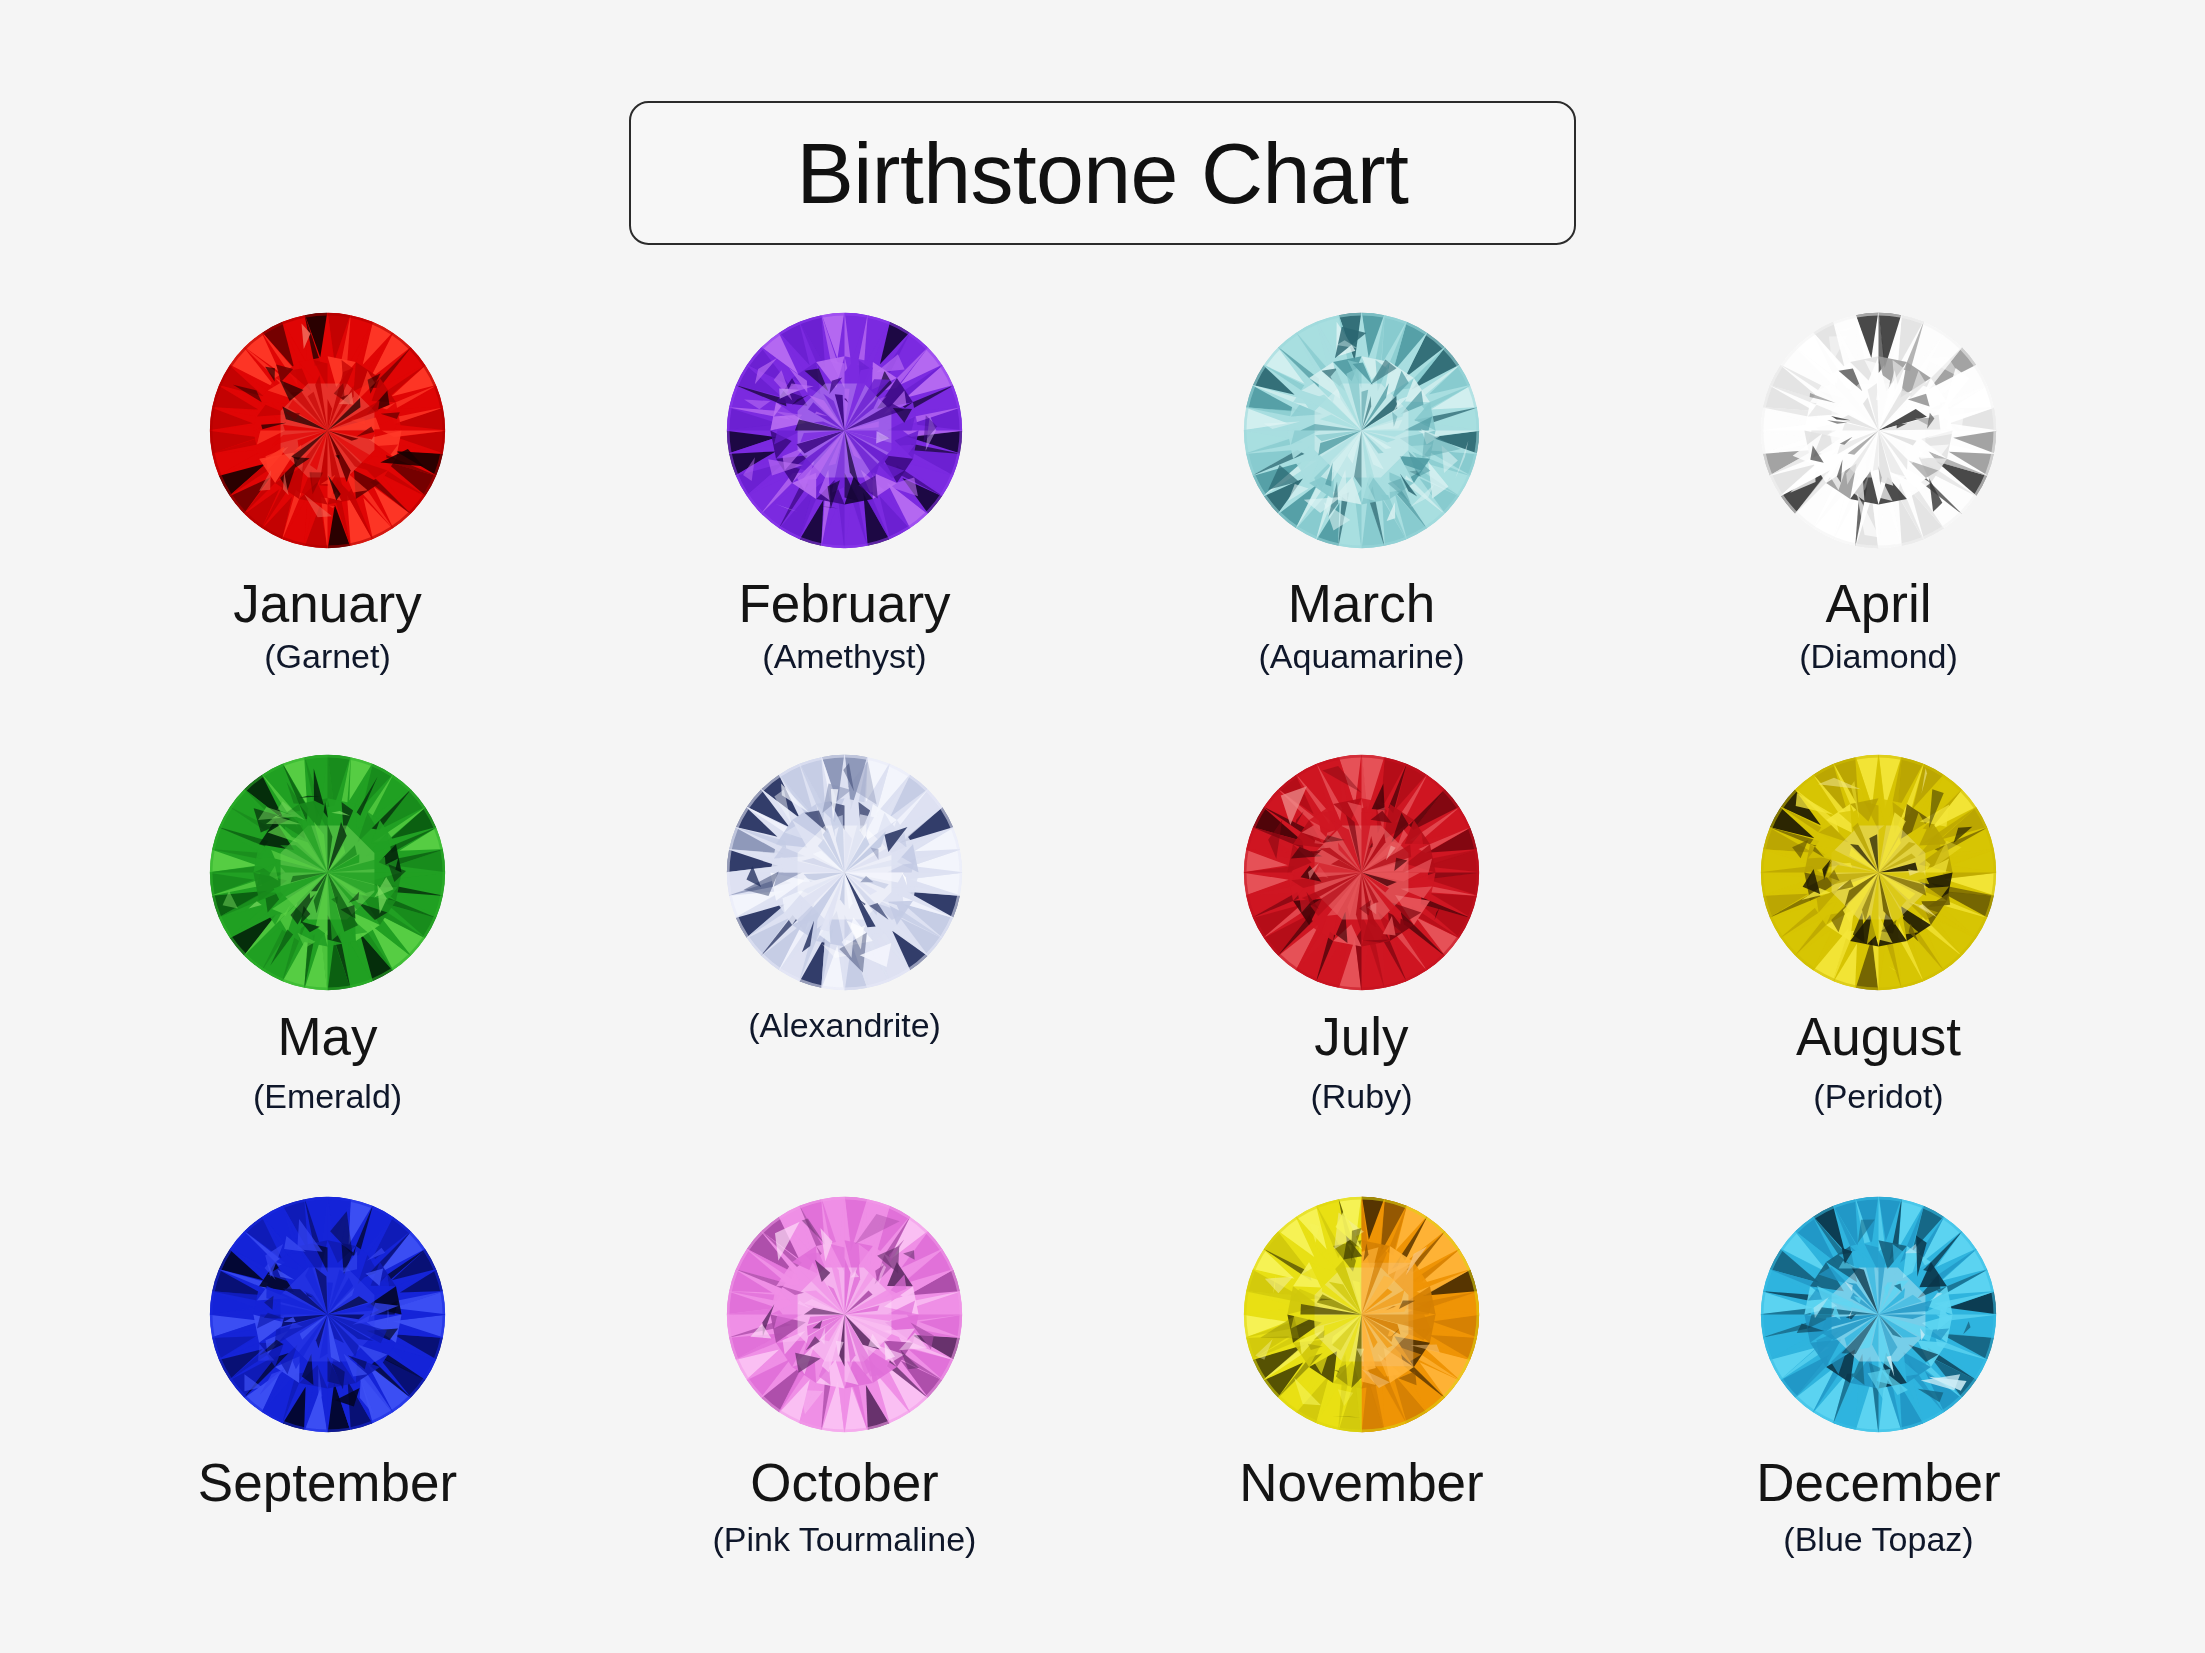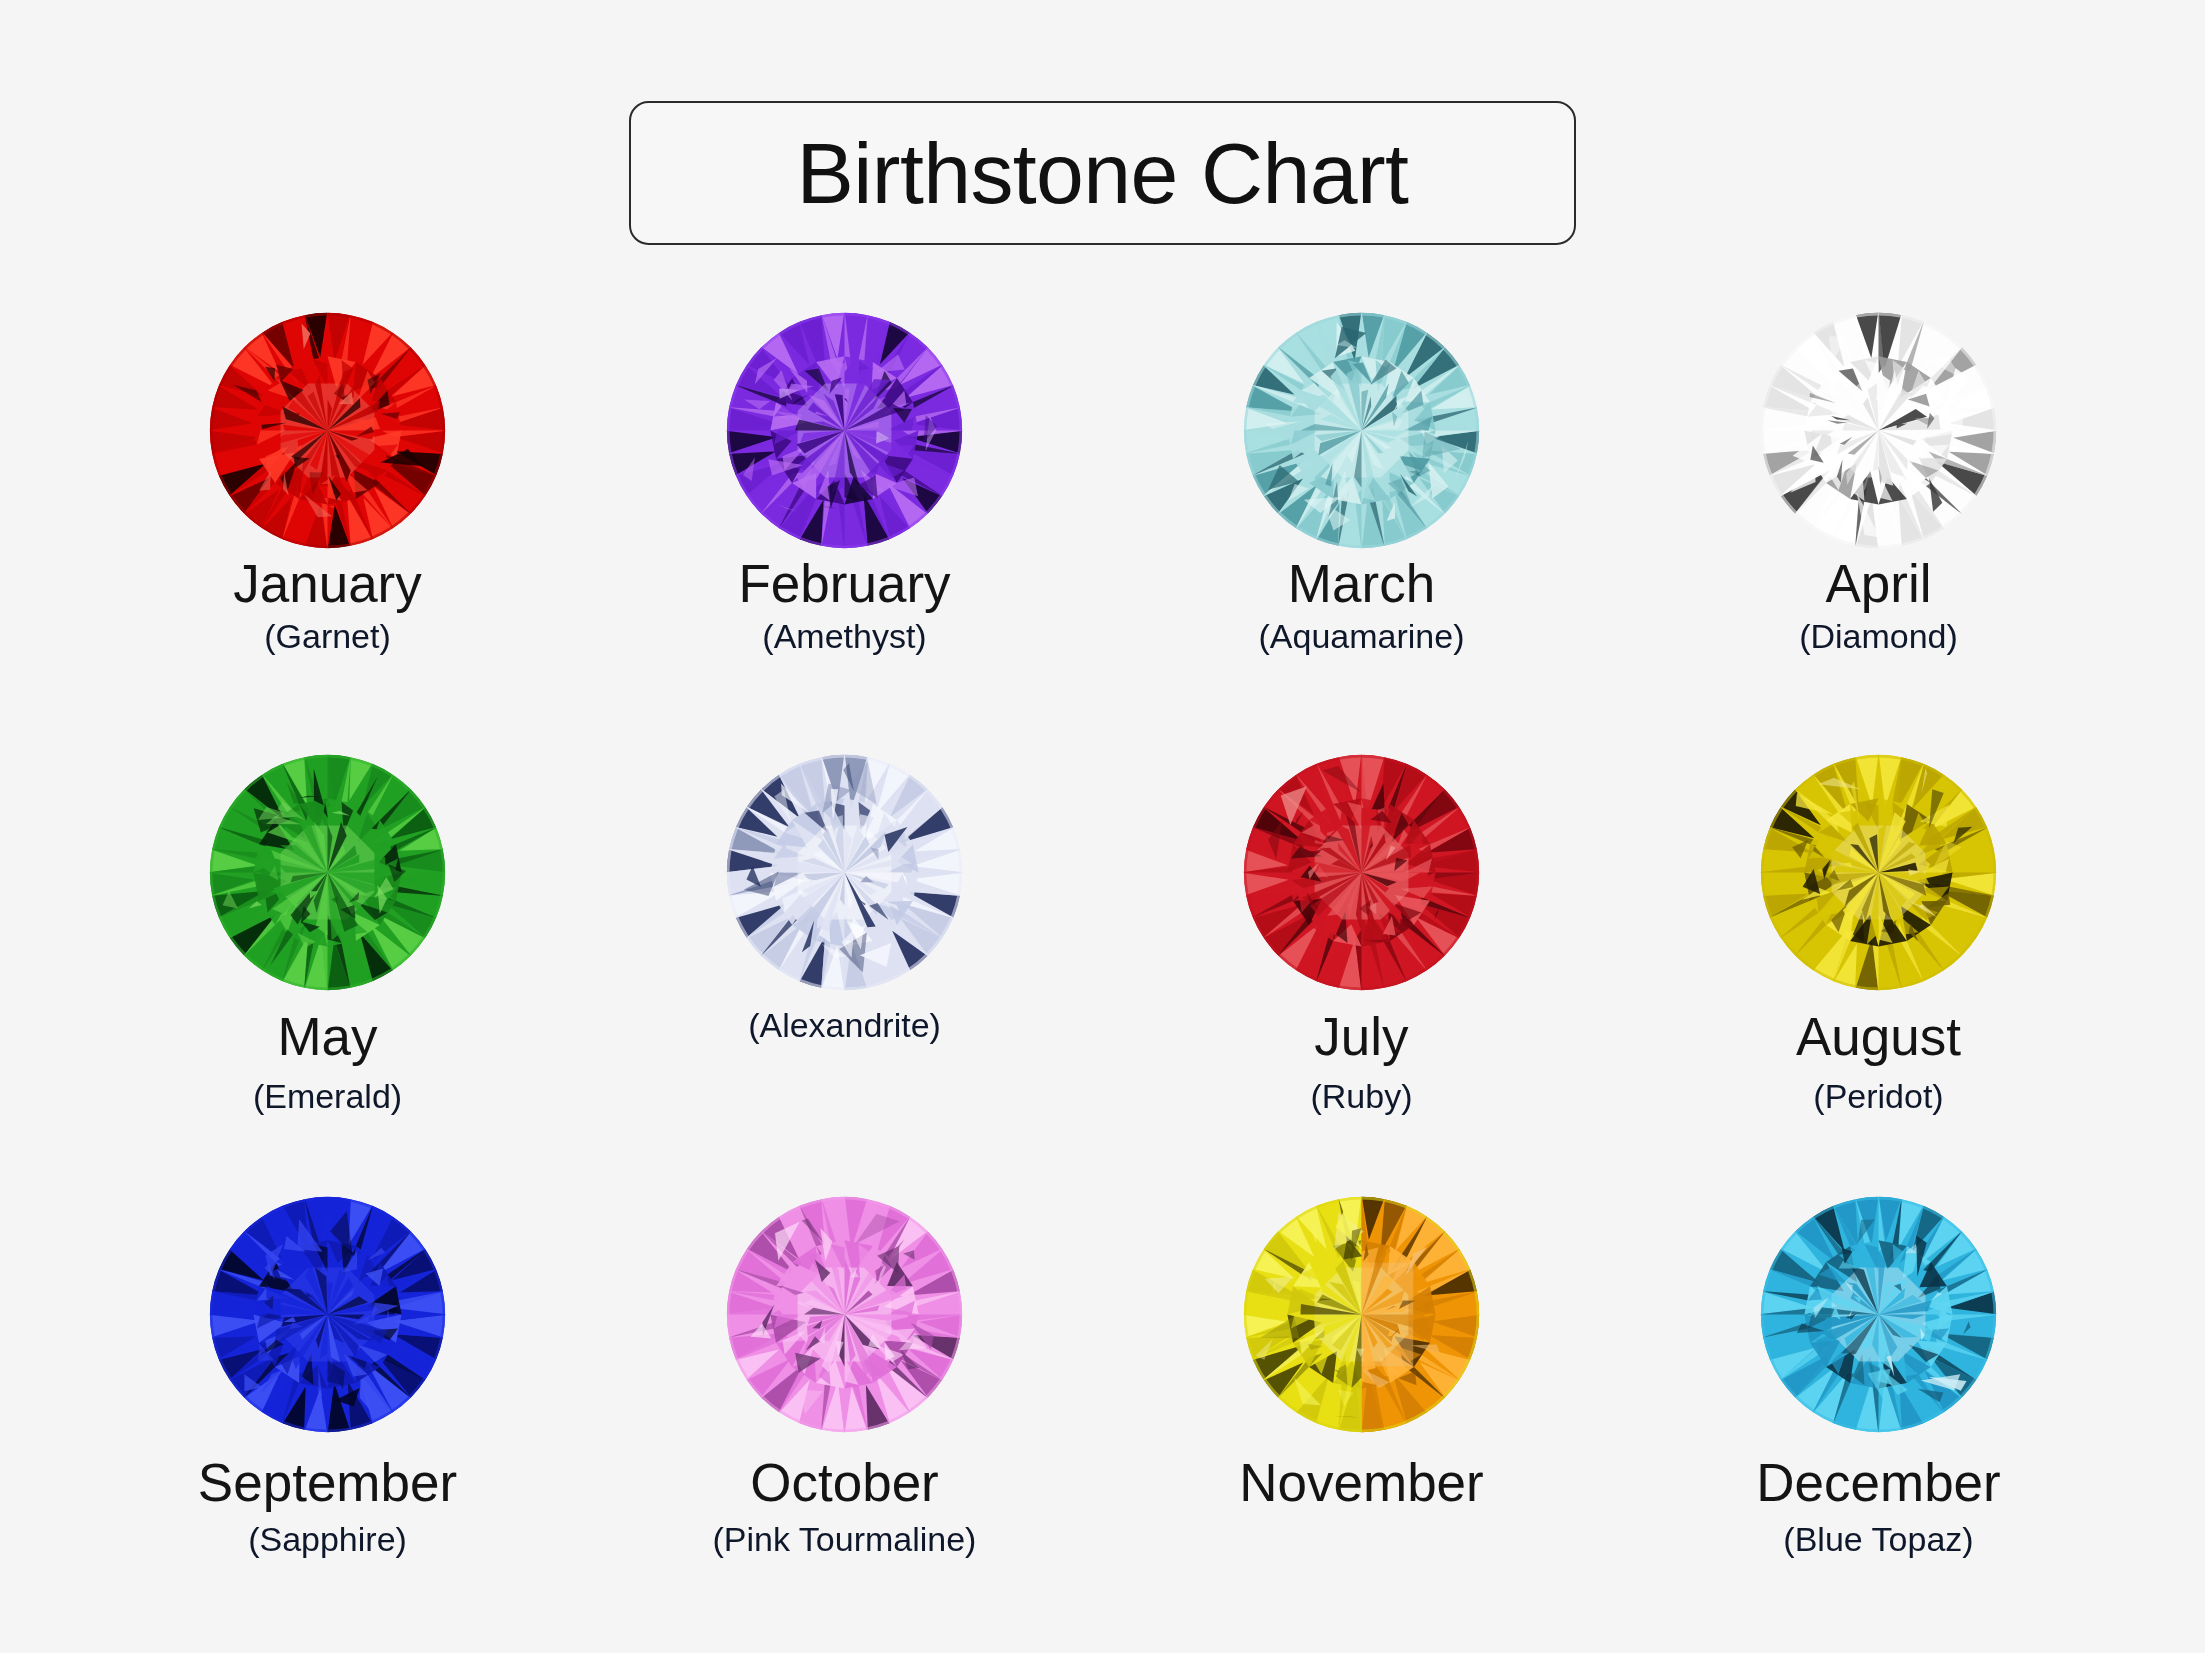--- a/index.html
+++ b/index.html
@@ -74,21 +74,21 @@
   .gem-caption {
     text-align: center;
     width: 505px;
   }
   .month-name {
     font-size: 53px;
     line-height: 1.04;
     font-weight: 400;
     color: #141414;
     white-space: nowrap;
-    margin-top: 5px;
+    margin-top: 25px;
   }
   .stone-name {
     font-size: 34px;
     line-height: 1.05;
     font-weight: 400;
     color: #0f172a;
     white-space: nowrap;
     margin-top: 8px;
   }
   
@@ -1590,21 +1590,20 @@
             <polygon points="243.5,30.0 253.9,106.2 214.7,65.1" fill="#020526" opacity="0.4671974565088749"></polygon>
             <polygon points="132.9,223.0 150.3,214.3 154.8,223.1" fill="#3f52f5" opacity="0.8084450404811651"></polygon>
             <polygon points="160.6,43.4 201.4,100.8 157.2,96.2" fill="#3443ef" opacity="0.7409724481357262"></polygon>
             <polygon points="88.9,290.8 91.4,261.5 117.7,290.0" fill="#3443ef" opacity="0.4259841600386426"></polygon>
             <circle cx="210" cy="210" r="203" fill="none" stroke="#1a2ae0" stroke-width="5" opacity="0.55"></circle>
           </g>
         </svg>
       </div>
       <div class="gem-caption">
         <div class="month-name">September</div>
-        <div class="stone-name">(Sapphire)</div>
       </div>
     </div>
     <div class="gem-cell row3">
       <div class="gem-figure">
         <svg viewBox="0 0 420 420" class="gem-svg">
           <defs>
             <clipPath id="clip10">
               <circle cx="210" cy="210" r="205"></circle>
             </clipPath>
           </defs>

